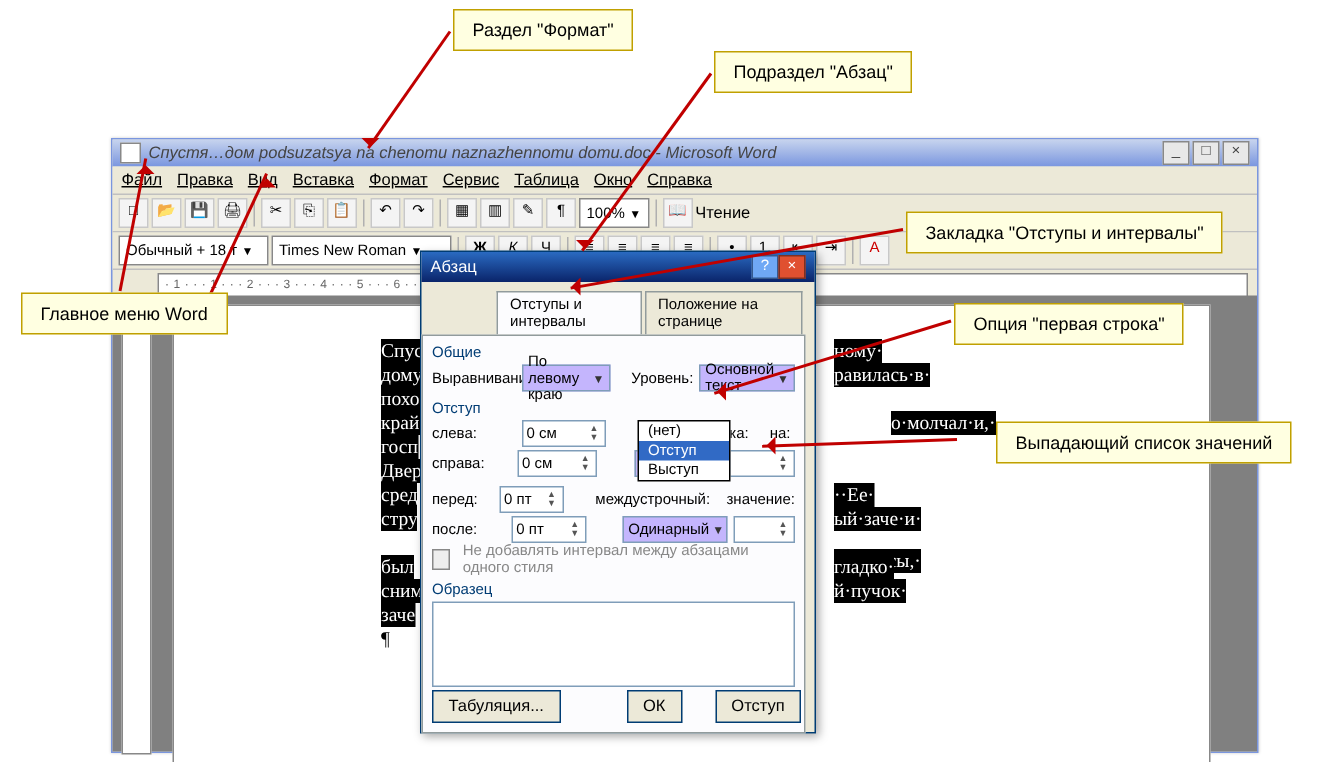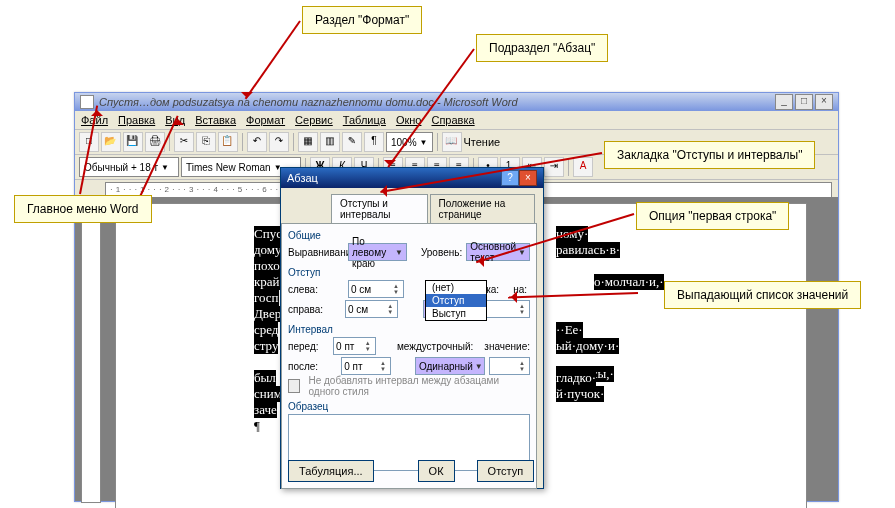--- a/index.html
+++ b/index.html
@@ -189,21 +189,21 @@
         <div class="seltext" style="left:138px; top:150px;margin-left:42px;">оказ</div>
         <div class="seltext" style="left:138px; top:166px;">был</div>
         <div class="seltext" style="left:138px; top:182px;">сним</div>
         <div class="seltext" style="left:138px; top:198px;">заче</div>
         <div class="seltext" style="left:138px; top:214px; background:none; color:#000;">¶</div>
 
         <div class="seltext" style="left:440px; top:22px;">ному·</div>
         <div class="seltext" style="left:440px; top:38px;">равилась·в·</div>
         <div class="seltext" style="left:440px; top:70px;margin-left:38px;">о·молчал·и,·</div>
         <div class="seltext" style="left:440px; top:118px;">··Ее·</div>
-        <div class="seltext" style="left:440px; top:134px;">ый·дому·и·</div>
+        <div class="seltext" style="left:440px; top:134px;">ый·заче·и·</div>
         <div class="seltext" style="left:440px; top:162px;">е·волосы,·</div>
         <div class="seltext" style="left:440px; top:166px;">гладко·</div>
         <div class="seltext" style="left:440px; top:182px;">й·пучок·</div>
       </div>
     </div>
   </div>
 
   <div class="dlg">
     <div class="dlg-title">
       <span>Абзац</span>
@@ -261,21 +261,20 @@
               <span class="chev">▼</span>
             </span>
           <span class="spin" style="width:40px;">
               <span></span>
               <span class="spinbtns">▲<br>▼</span>
             </span>
         </div>
       </div>
 
       <div class="grp">
-        <div class="grp-title">Интервал</div>
         <div class="row">
           <span class="lbl">перед:</span>
           <span class="spin">
               <span>0 пт</span>
               <span class="spinbtns">▲<br>▼</span>
             </span>
           <span style="width:18px;"></span>
           <span>междустрочный:</span>
           <span style="width:4px;"></span>
           <span>значение:</span>

